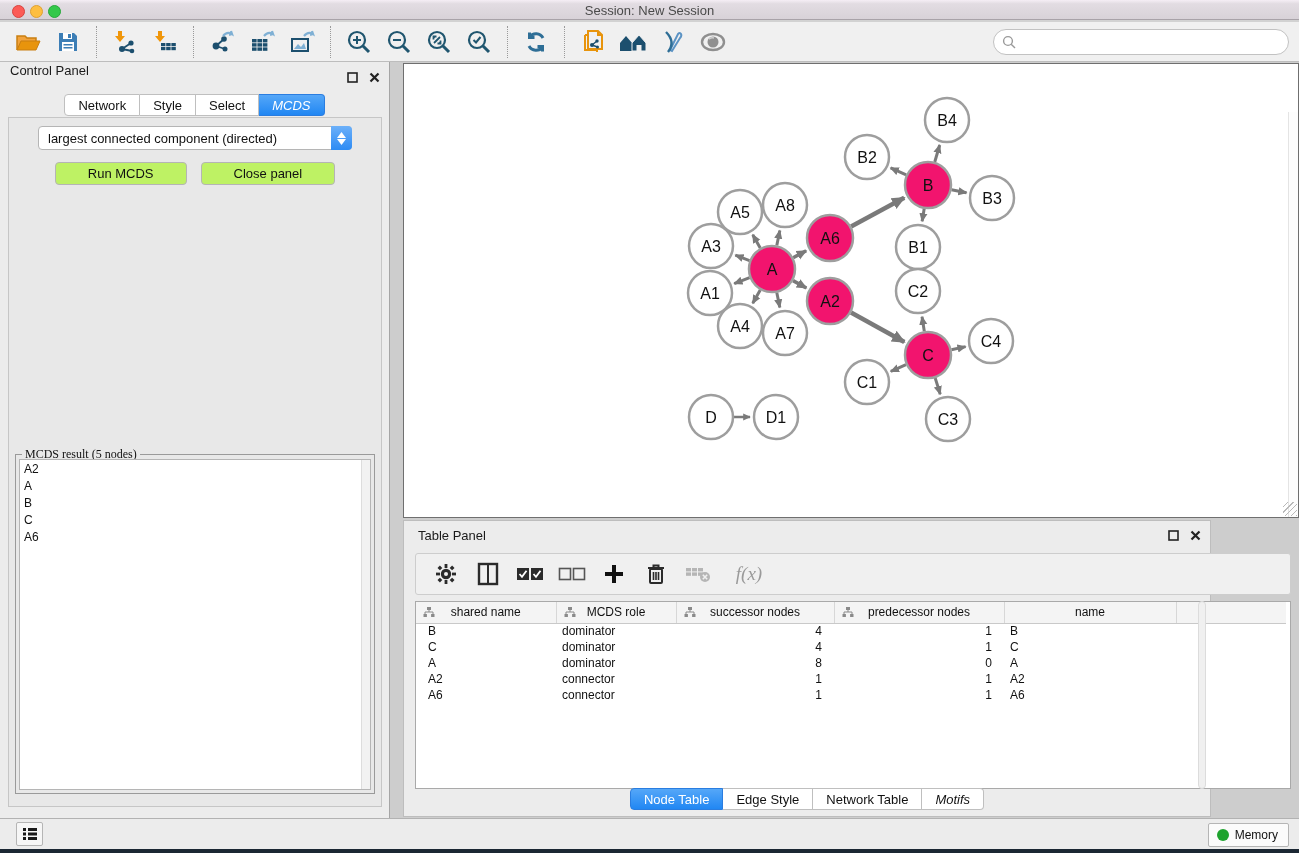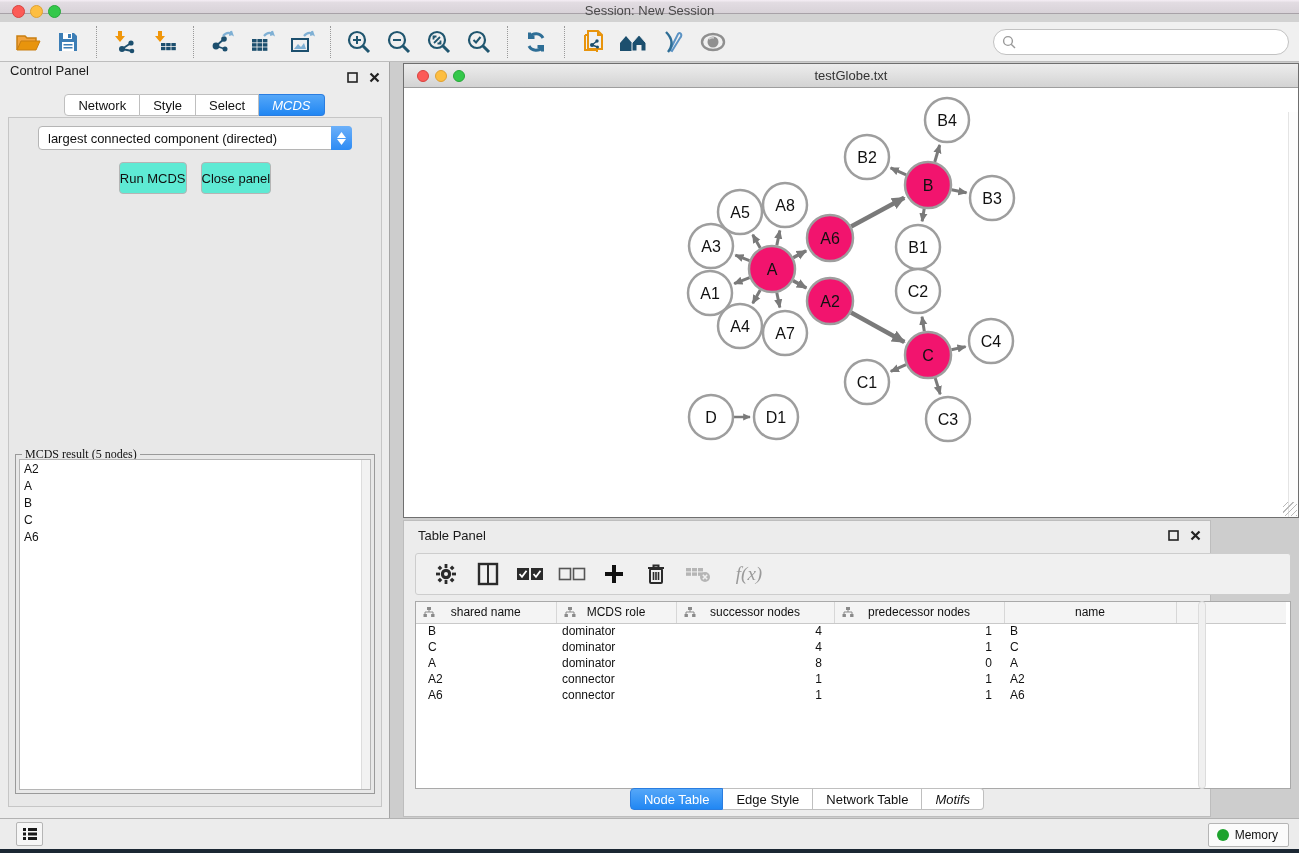--- a/index.html
+++ b/index.html
@@ -1,20 +1,20 @@
 <!DOCTYPE html>
 <html><head>
 <meta charset="utf-8">
 <style>
   * { margin:0; padding:0; box-sizing:border-box; }
   html,body { width:1299px; height:853px; font-family:"Liberation Sans", sans-serif; background:#d2d2d2; }
   .screen { position:relative; width:1299px; height:853px; overflow:hidden; background:#d2d2d2; }
 
   
-  .titlebar { position:absolute; left:0; top:0; width:1299px; height:14px;
+  .titlebar { position:absolute; left:0; top:0; width:1299px; height:20px;
     background:linear-gradient(#f5eef5,#e2dce2 20%,#d8d2d8); border-bottom:1px solid #a8a2a8; }
   .titlebar .tl { position:absolute; top:5px; width:13px; height:13px; border-radius:50%; }
   .titlebar .title { position:absolute; width:100%; text-align:center; top:3px; font-size:13px; color:#4a4a4a; }
 
   
   .toolbar { position:absolute; left:0; top:22px; width:1299px; height:40px; background:#f0f0f0;
     border-bottom:1px solid #bdbdbd; display:flex; align-items:center; }
   .tb-group { display:flex; align-items:center; height:34px; padding:0 8px; }
   .tb-sep { width:1px; height:32px; border-left:1px dotted #9a9a9a; }
   .tb-btn { width:40px; height:32px; display:flex; align-items:center; justify-content:center; background:transparent; border:0; cursor:default; }
@@ -39,21 +39,21 @@
   .seg-tab:last-child { border-radius:0 4px 4px 0;font-style:italic; }
   .seg-tab.sel { background:linear-gradient(#55a7f8,#2187f3); color:#fff; border-color:#2a7de0; }
 
   .cp-content { position:absolute; left:8px; top:55px; width:374px; height:690px; background:#e8e8e8; border:1px solid #c6c6c6; }
   .opt-label { margin-top:14px; text-align:center; font-size:13px; color:#111; }
   .criterion { position:relative; margin:8px auto 0 auto; width:314px; height:24px; background:#fff; border:1px solid #b5b5b5; border-radius:4px; }
   .criterion .val { position:absolute; left:9px; top:4px; font-size:13px; color:#111; white-space:nowrap; }
   .criterion .spin { position:absolute; right:-1px; top:-1px; width:21px; height:24px; border-radius:0 4px 4px 0;
     background:linear-gradient(#6cb0f9,#2d8bf4); display:flex; flex-direction:column; align-items:center; justify-content:center; gap:1px; }
   .cp-buttons { margin-top:12px; display:flex; justify-content:center; gap:14px; }
-  .mac-btn { height:32px; padding:0 0; background:#5eead4; border:1px solid #b5b5b5; border-radius:4px; font-size:13px; color:#111; }
+  .mac-btn { height:23px; padding:0 32px; background:#bef264; border:1px solid #b5b5b5; border-radius:4px; font-size:13px; color:#111; }
 
   .result-group { position:absolute; left:6px; top:336px; width:360px; height:340px; border:1px solid #9a9a9a; background:#e8e8e8; }
   .result-legend { position:absolute; left:6px; top:-8px; background:#e8e8e8; padding:0 3px; font-size:12px; color:#111;font-family:Liberation Serif, serif; }
   .result-list { position:absolute; left:3px; top:4px; right:3px; bottom:3px; background:#fff; border:1px solid #b5b5b5; overflow:hidden; }
   .result-item { font-size:12px; color:#111; padding:1.5px 0 1.5px 4px; }
   .result-scroll { position:absolute; right:0; top:0; width:9px; height:100%; background:#f2f2f2; border-left:1px solid #ddd; }
 
   
   .net-window { position:absolute; left:403px; top:1px; width:896px; height:455px; border:1px solid #6f6f6f; background:#fff; }
   .net-titlebar { position:relative; height:24px; background:linear-gradient(#ededed,#d3d3d3); border-bottom:1px solid #9e9e9e; }
@@ -322,26 +322,20 @@
                 <div class="result-item">C</div>
                 <div class="result-item">A6</div>
               </div>
             <div class="result-scroll"></div>
           </div>
         </div>
       </div>
     </div>
 
     <div class="net-window">
-      <div class="net-titlebar">
-        <span class="tl" style="left:13px;background:#fc5b57;border:1px solid #d8433f;"></span>
-        <span class="tl" style="left:31px;background:#fdbe41;border:1px solid #dfa132;"></span>
-        <span class="tl" style="left:49px;background:#34c84a;border:1px solid #27a83a;"></span>
-        <span class="title">testGlobe.txt</span>
-      </div>
       <div class="net-canvas">
         <svg id="graph-svg" width="894" height="429" viewBox="0 0 894 429">
           <defs>
             <marker id="arrow" viewBox="0 0 10 10" refX="8" refY="5" markerWidth="3.4" markerHeight="3.4" orient="auto" markerUnits="strokeWidth">
               <path d="M0 1 L9 5 L0 9 Z" fill="#7a7a7a"></path>
             </marker>
           </defs>
           <g id="edge-layer">
               <line x1="356.25116583901666" y1="160.07238915074845" x2="348.7279036743986" y2="146.6715784200225" stroke="#7a7a7a" stroke-width="3" marker-end="url(#arrow)"></line>
               <line x1="372.7774381829625" y1="157.48030433003072" x2="375.8244419684573" y2="142.47967030913338" stroke="#7a7a7a" stroke-width="3" marker-end="url(#arrow)"></line>

